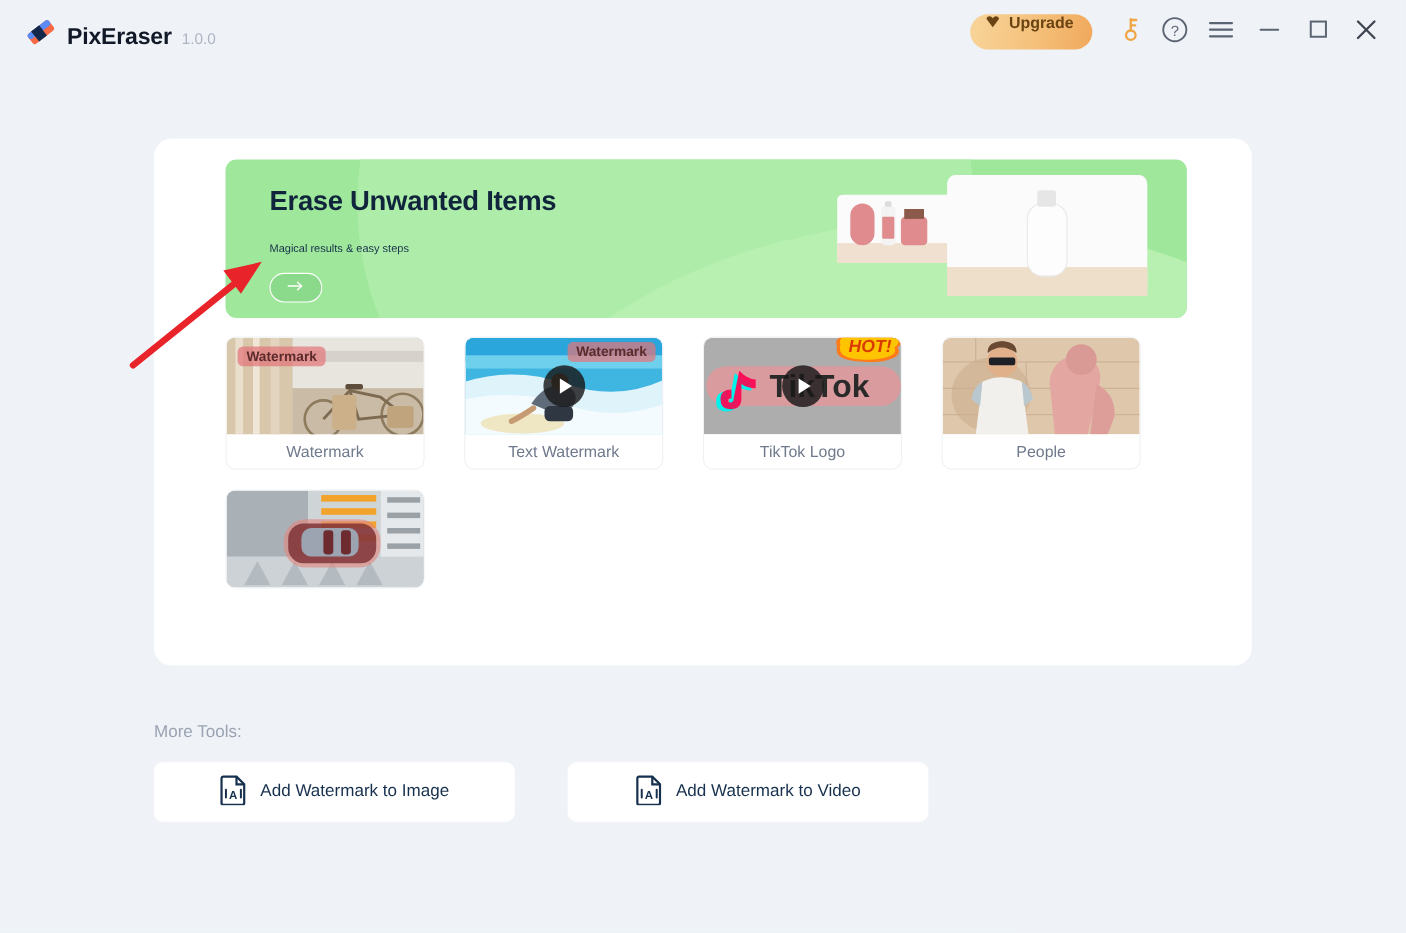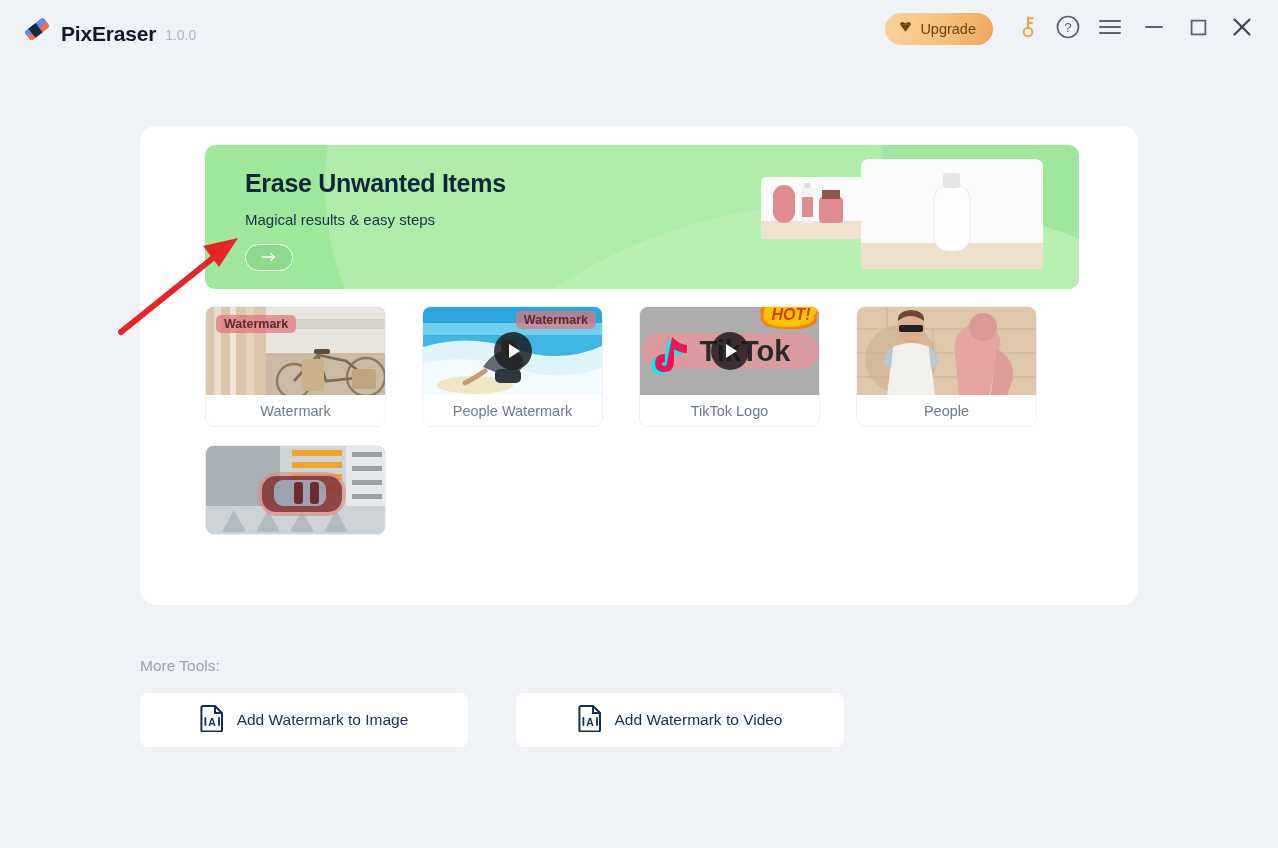--- a/index.html
+++ b/index.html
@@ -25,22 +25,22 @@
   .app-version { font-size: 14px; color: #aeb5c2; line-height: 1; padding-bottom: 2px; }
 
   .win-controls {
     margin-left: auto; display: flex; align-items: center; gap: 0;
     padding-right: 14px;
   }
   .upgrade-btn {
     height: 32px; padding: 0 17px 0 13px;
     border-radius: 17px;
     background: linear-gradient(100deg, #f8d49a 0%, #f5c07a 55%, #f0a85c 100%);
-    display: flex; align-items: center; gap: 7px;
-    color: #6a4313; font-size: 14.5px; font-weight: normal;
+    display: flex; align-items: flex-start; gap: 7px;
+    color: #6a4313; font-size: 14.5px; font-weight: bold;
     cursor: pointer; border: none;
     margin-right: 15px;
   }
   .icon-btn {
     width: 40px; height: 40px;
     display: flex; align-items: center; justify-content: center;
     cursor: pointer;
   }
   .icon-btn.wide { width: 44px; }
 
@@ -67,21 +67,21 @@
   .hero-blob2 {
     position: absolute; left: 210px; top: 55px;
     width: 900px; height: 640px; border-radius: 50%;
     background: #b7f0b1;
   }
   .hero-content { position: absolute; left: 40px; top: 24px; z-index: 3; }
   .hero-title {
     font-size: 25px; font-weight: bold; color: #10243c;
     letter-spacing: -0.3px;
   }
-  .hero-sub { margin-top: 13px; font-size: 15px; color: #17304a; }
+  .hero-sub { margin-top: 23px; font-size: 10px; color: #17304a; }
   .hero-cta {
     margin-top: 16px; width: 48px; height: 27px;
     border-radius: 14px; border: 1.6px solid #ffffff;
     background: #8bd98a;
     display: flex; align-items: center; justify-content: center;
     cursor: pointer;
   }
   .hero-art {
     position: absolute; right: 18px; top: 14px;
     width: 300px; height: 118px; z-index: 3;
@@ -328,21 +328,21 @@
           <path d="M60 60 q14 -20 30 -16 q12 3 10 14 q-3 10 -16 12 z" fill="#5f6b78"></path>
           <circle cx="86" cy="40" r="8" fill="#7c5a3f"></circle>
           <rect x="72" y="62" width="26" height="14" rx="5" fill="#2e3742"></rect>
           <path d="M62 64 q-12 8 -20 12" stroke="#c69a73" stroke-width="5" fill="none" stroke-linecap="round"></path>
         </svg>
         <div class="wm-tag" style="right:6px; top:4px; font-size:12.5px;">Watermark</div>
         <div class="play-btn">
           <span class="play-tri"></span>
         </div>
       </div>
-      <div class="card-label">People Watermark</div>
+      <div class="card-label">Text Watermark</div>
     </div>
 
     <div class="card">
       <div class="hot-badge">
         <svg width="72" height="40" viewBox="0 0 72 40">
           <path d="M6 22 q-3 -6 4 -9 q-2 -7 7 -9 q9 -2 14 1 q9 -3 16 1 q10 -3 16 4 q6 7 -2 13
                    q4 6 -5 10 q-10 4 -22 3 q-14 0 -22 -3 q-8 -3 -6 -11 z" fill="#ff7a18"></path>
           <path d="M9 20 q-2 -5 4 -7 q-2 -6 7 -7 q8 -1 12 1 q8 -2 14 1 q9 -2 14 4 q5 6 -2 11
                    q3 5 -5 8 q-9 3 -20 3 q-12 0 -19 -3 q-7 -3 -5 -11 z" fill="#ffc400"></path>
           <text x="36" y="27" text-anchor="middle" font-family="Liberation Sans, sans-serif" font-size="16" font-weight="bold" font-style="italic" fill="#d93a00">HOT!</text>

